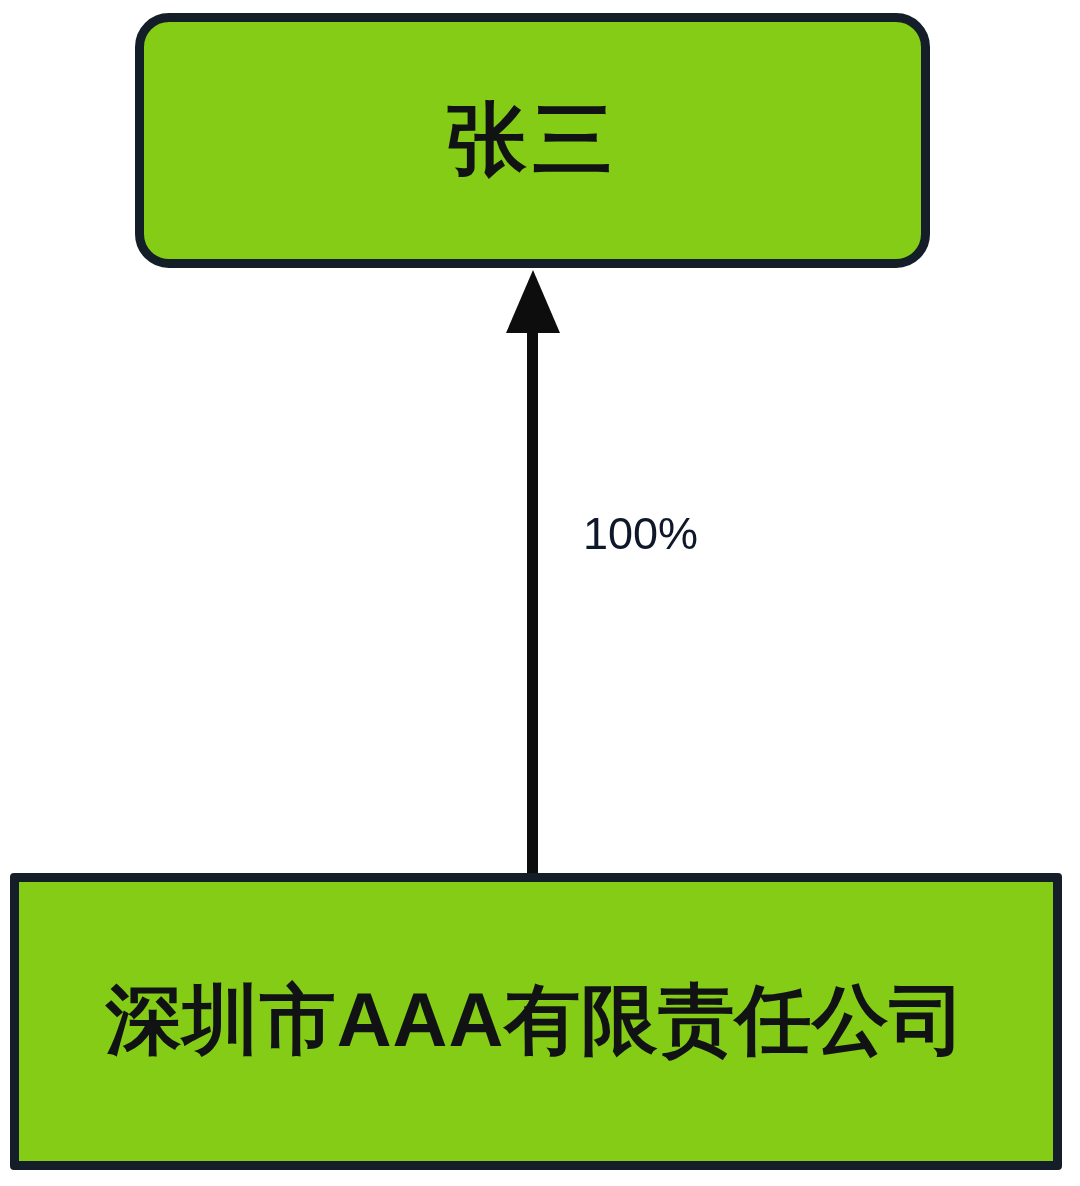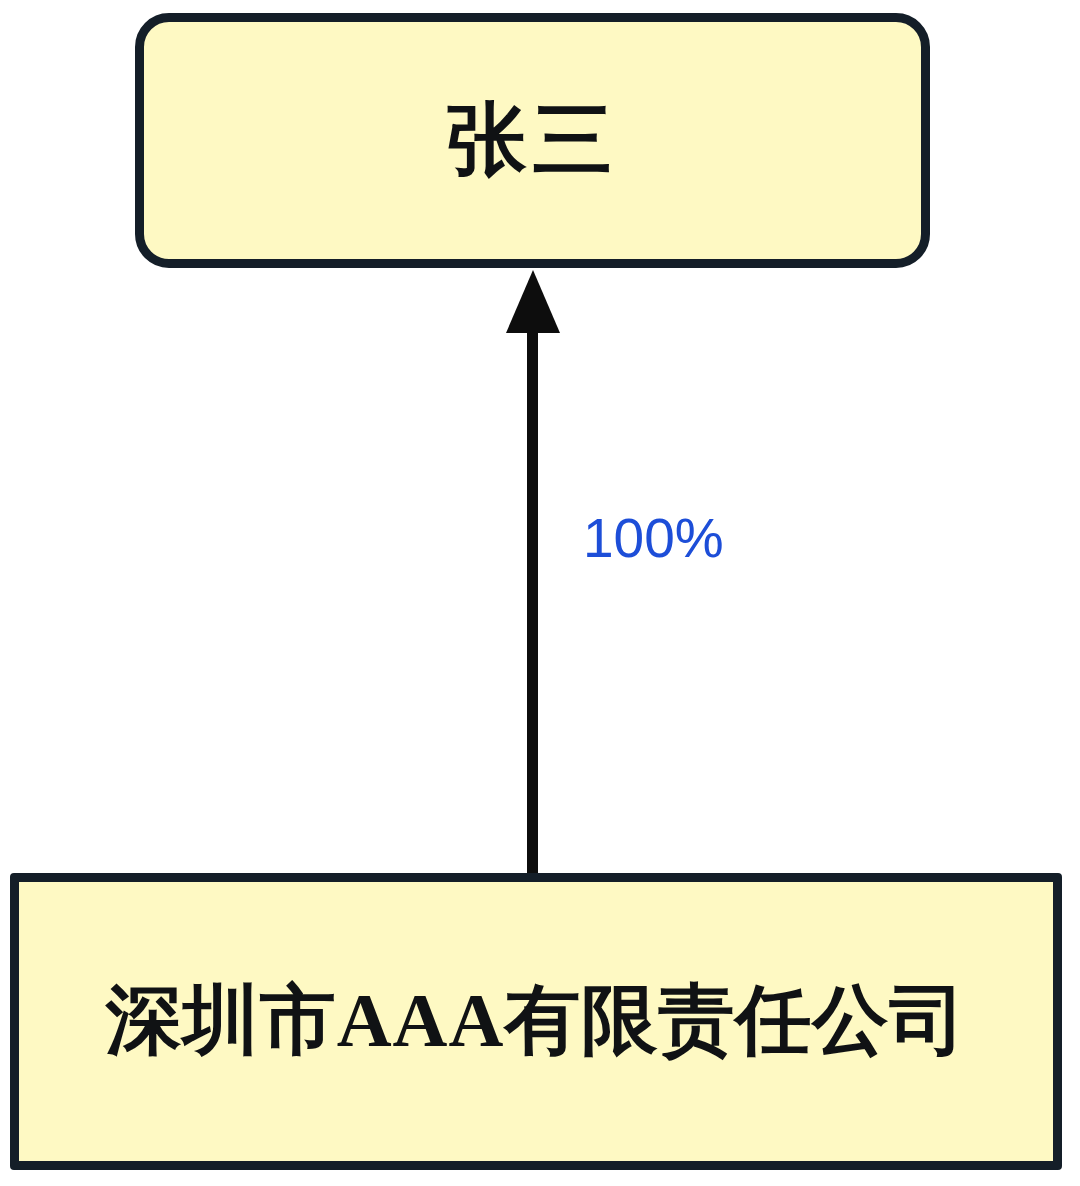--- a/index.html
+++ b/index.html
@@ -11,27 +11,26 @@
     position: relative;
     width: 1080px;
     height: 1186px;
     background: #ffffff;
     font-family: "Liberation Sans", "DejaVu Sans", sans-serif;
     overflow: hidden;
   }
   .node {
     position: absolute;
     box-sizing: border-box;
-    background: #fef9c3;
+    background: #84cc16;
     border: 9px solid #141e28;
     display: flex;
     align-items: center;
     justify-content: center;
     text-align: center;
-    font-family: Liberation Serif, serif;
   }
   .node-top {
     left: 135px;
     top: 13px;
     width: 795px;
     height: 255px;
     border-radius: 34px;
   }
   .node-bottom {
     left: 10px;
@@ -68,23 +67,23 @@
     width: 0;
     height: 0;
     border-left: 27px solid transparent;
     border-right: 27px solid transparent;
     border-bottom: 63px solid #0d0d0d;
   }
   .edge-label {
     position: absolute;
     left: 583px;
     top: 511px;
-    font-size: 55px;
+    font-size: 45px;
     line-height: 1;
-    color: #1d4ed8;
+    color: #0f172a;
     font-weight: 400;
     white-space: nowrap;
   }
 </style>
 </head>
 <body>
 
 <div class="canvas">
 
   <div class="node node-top">

